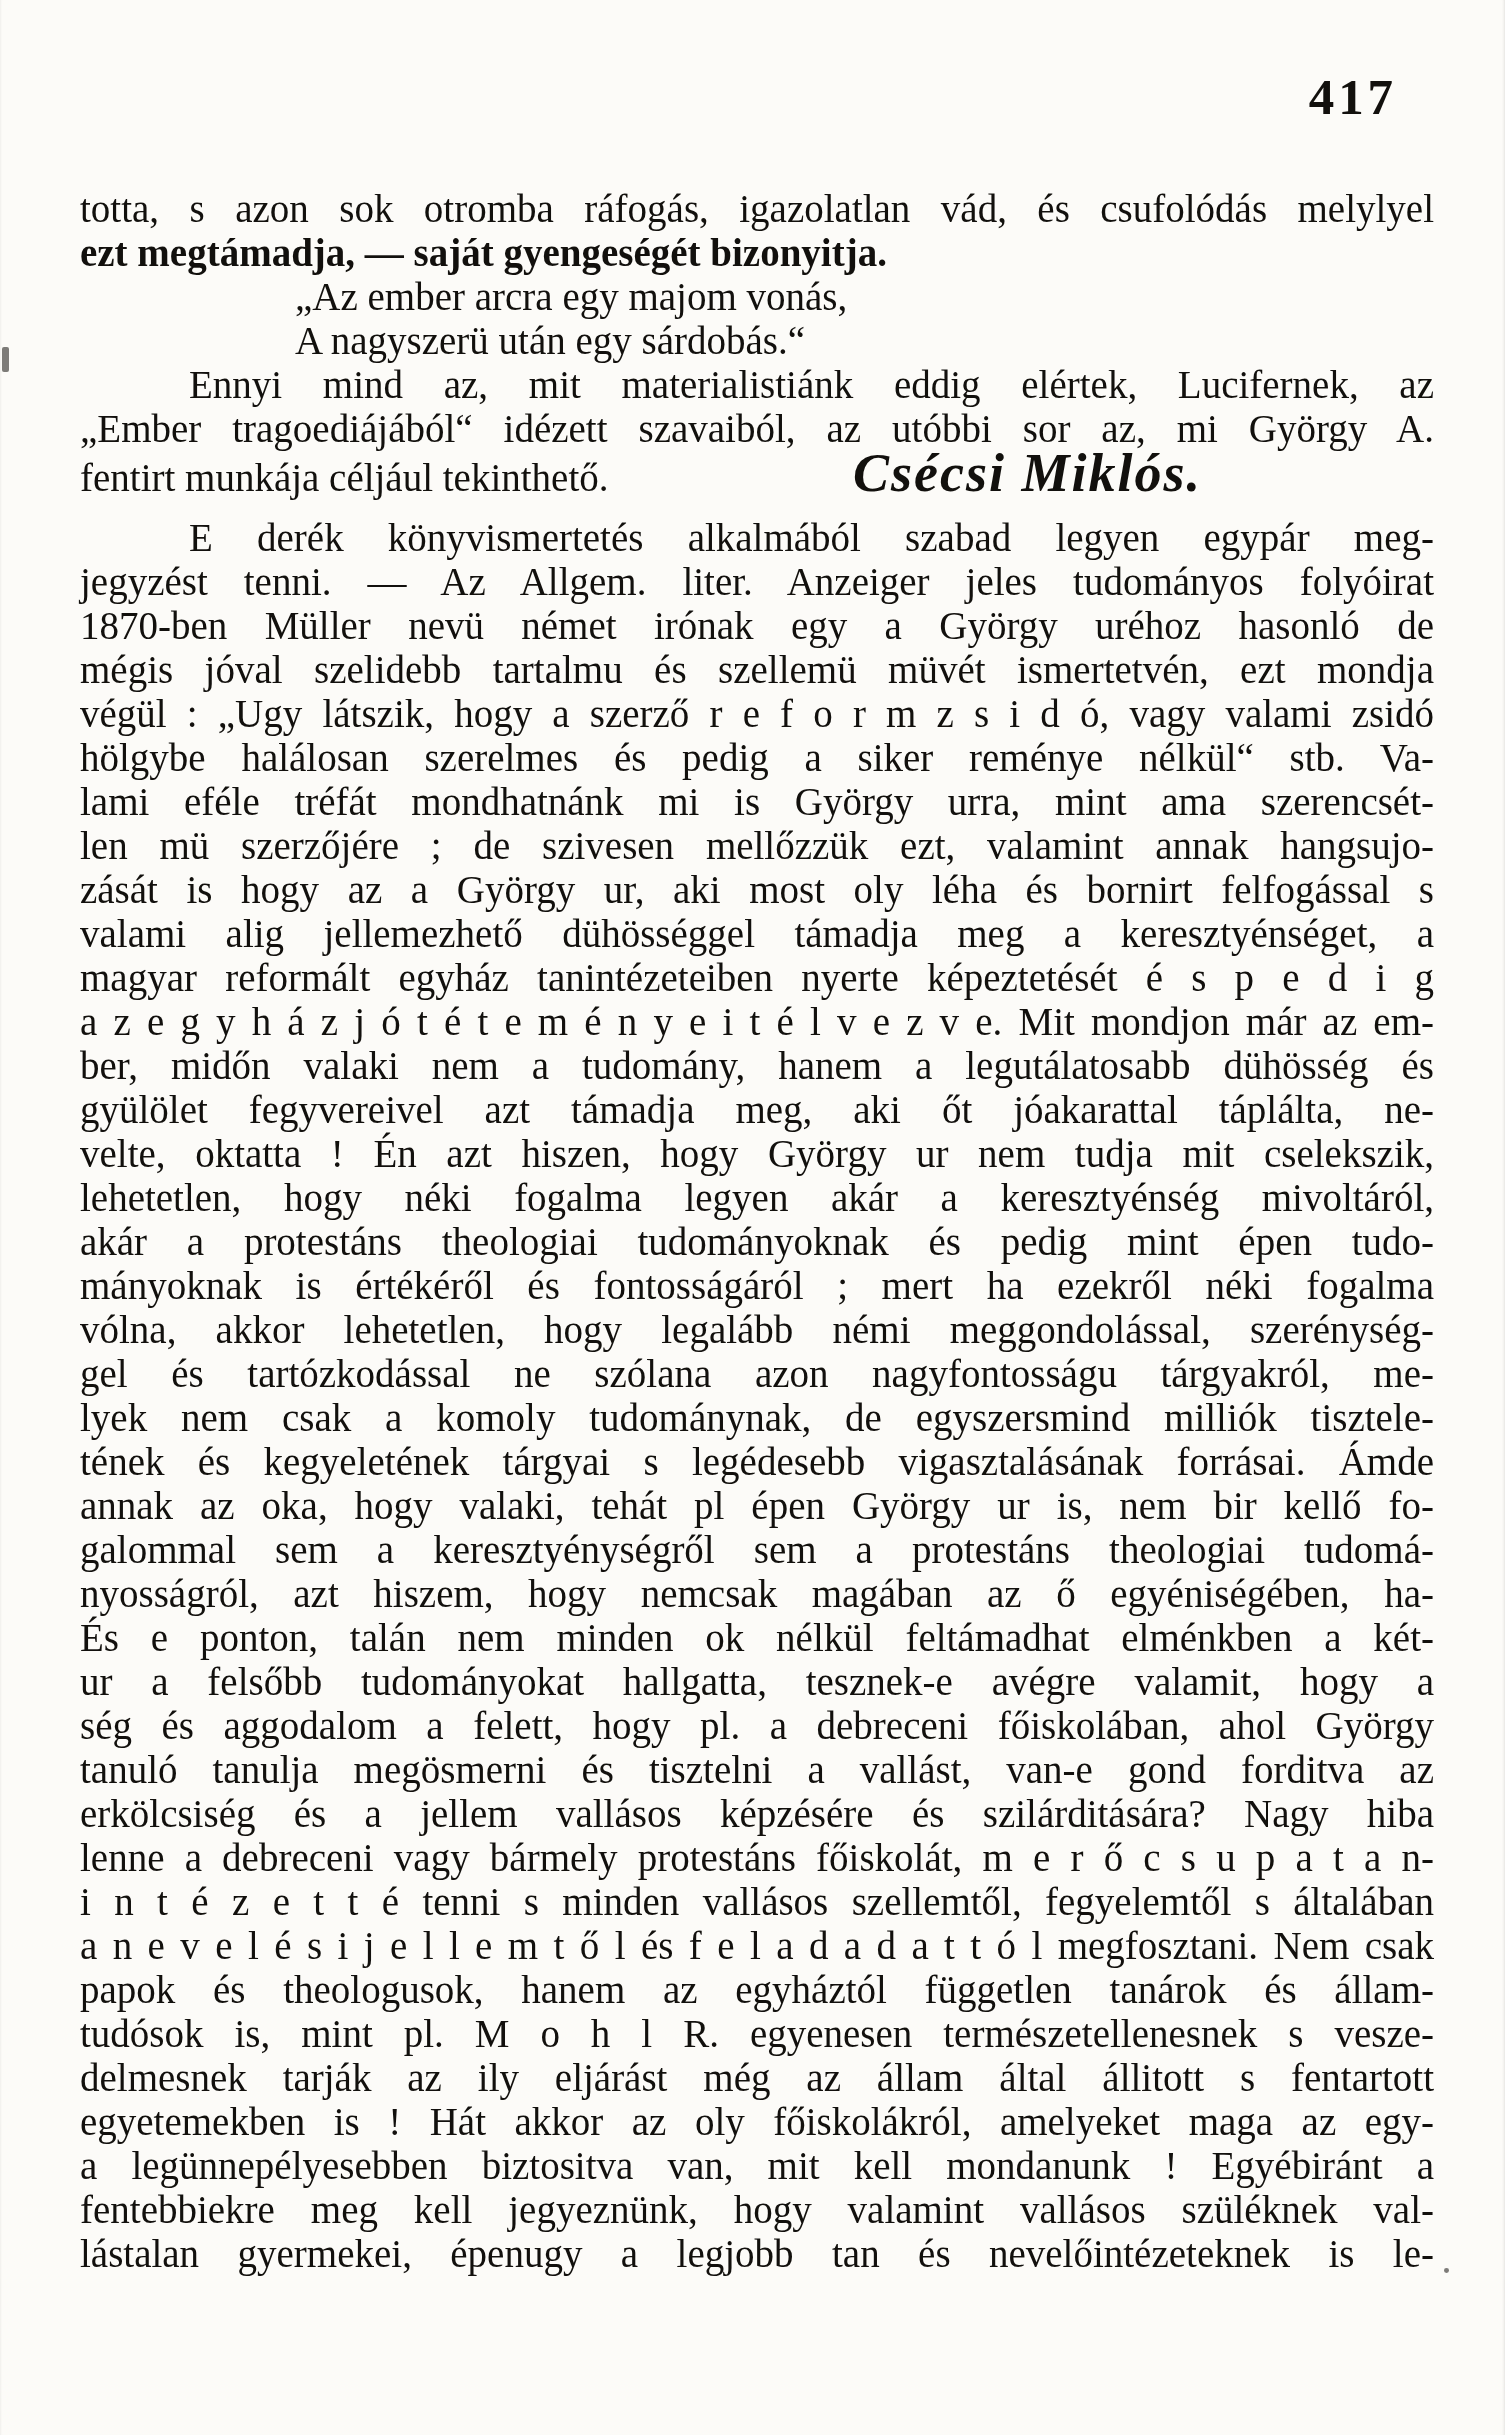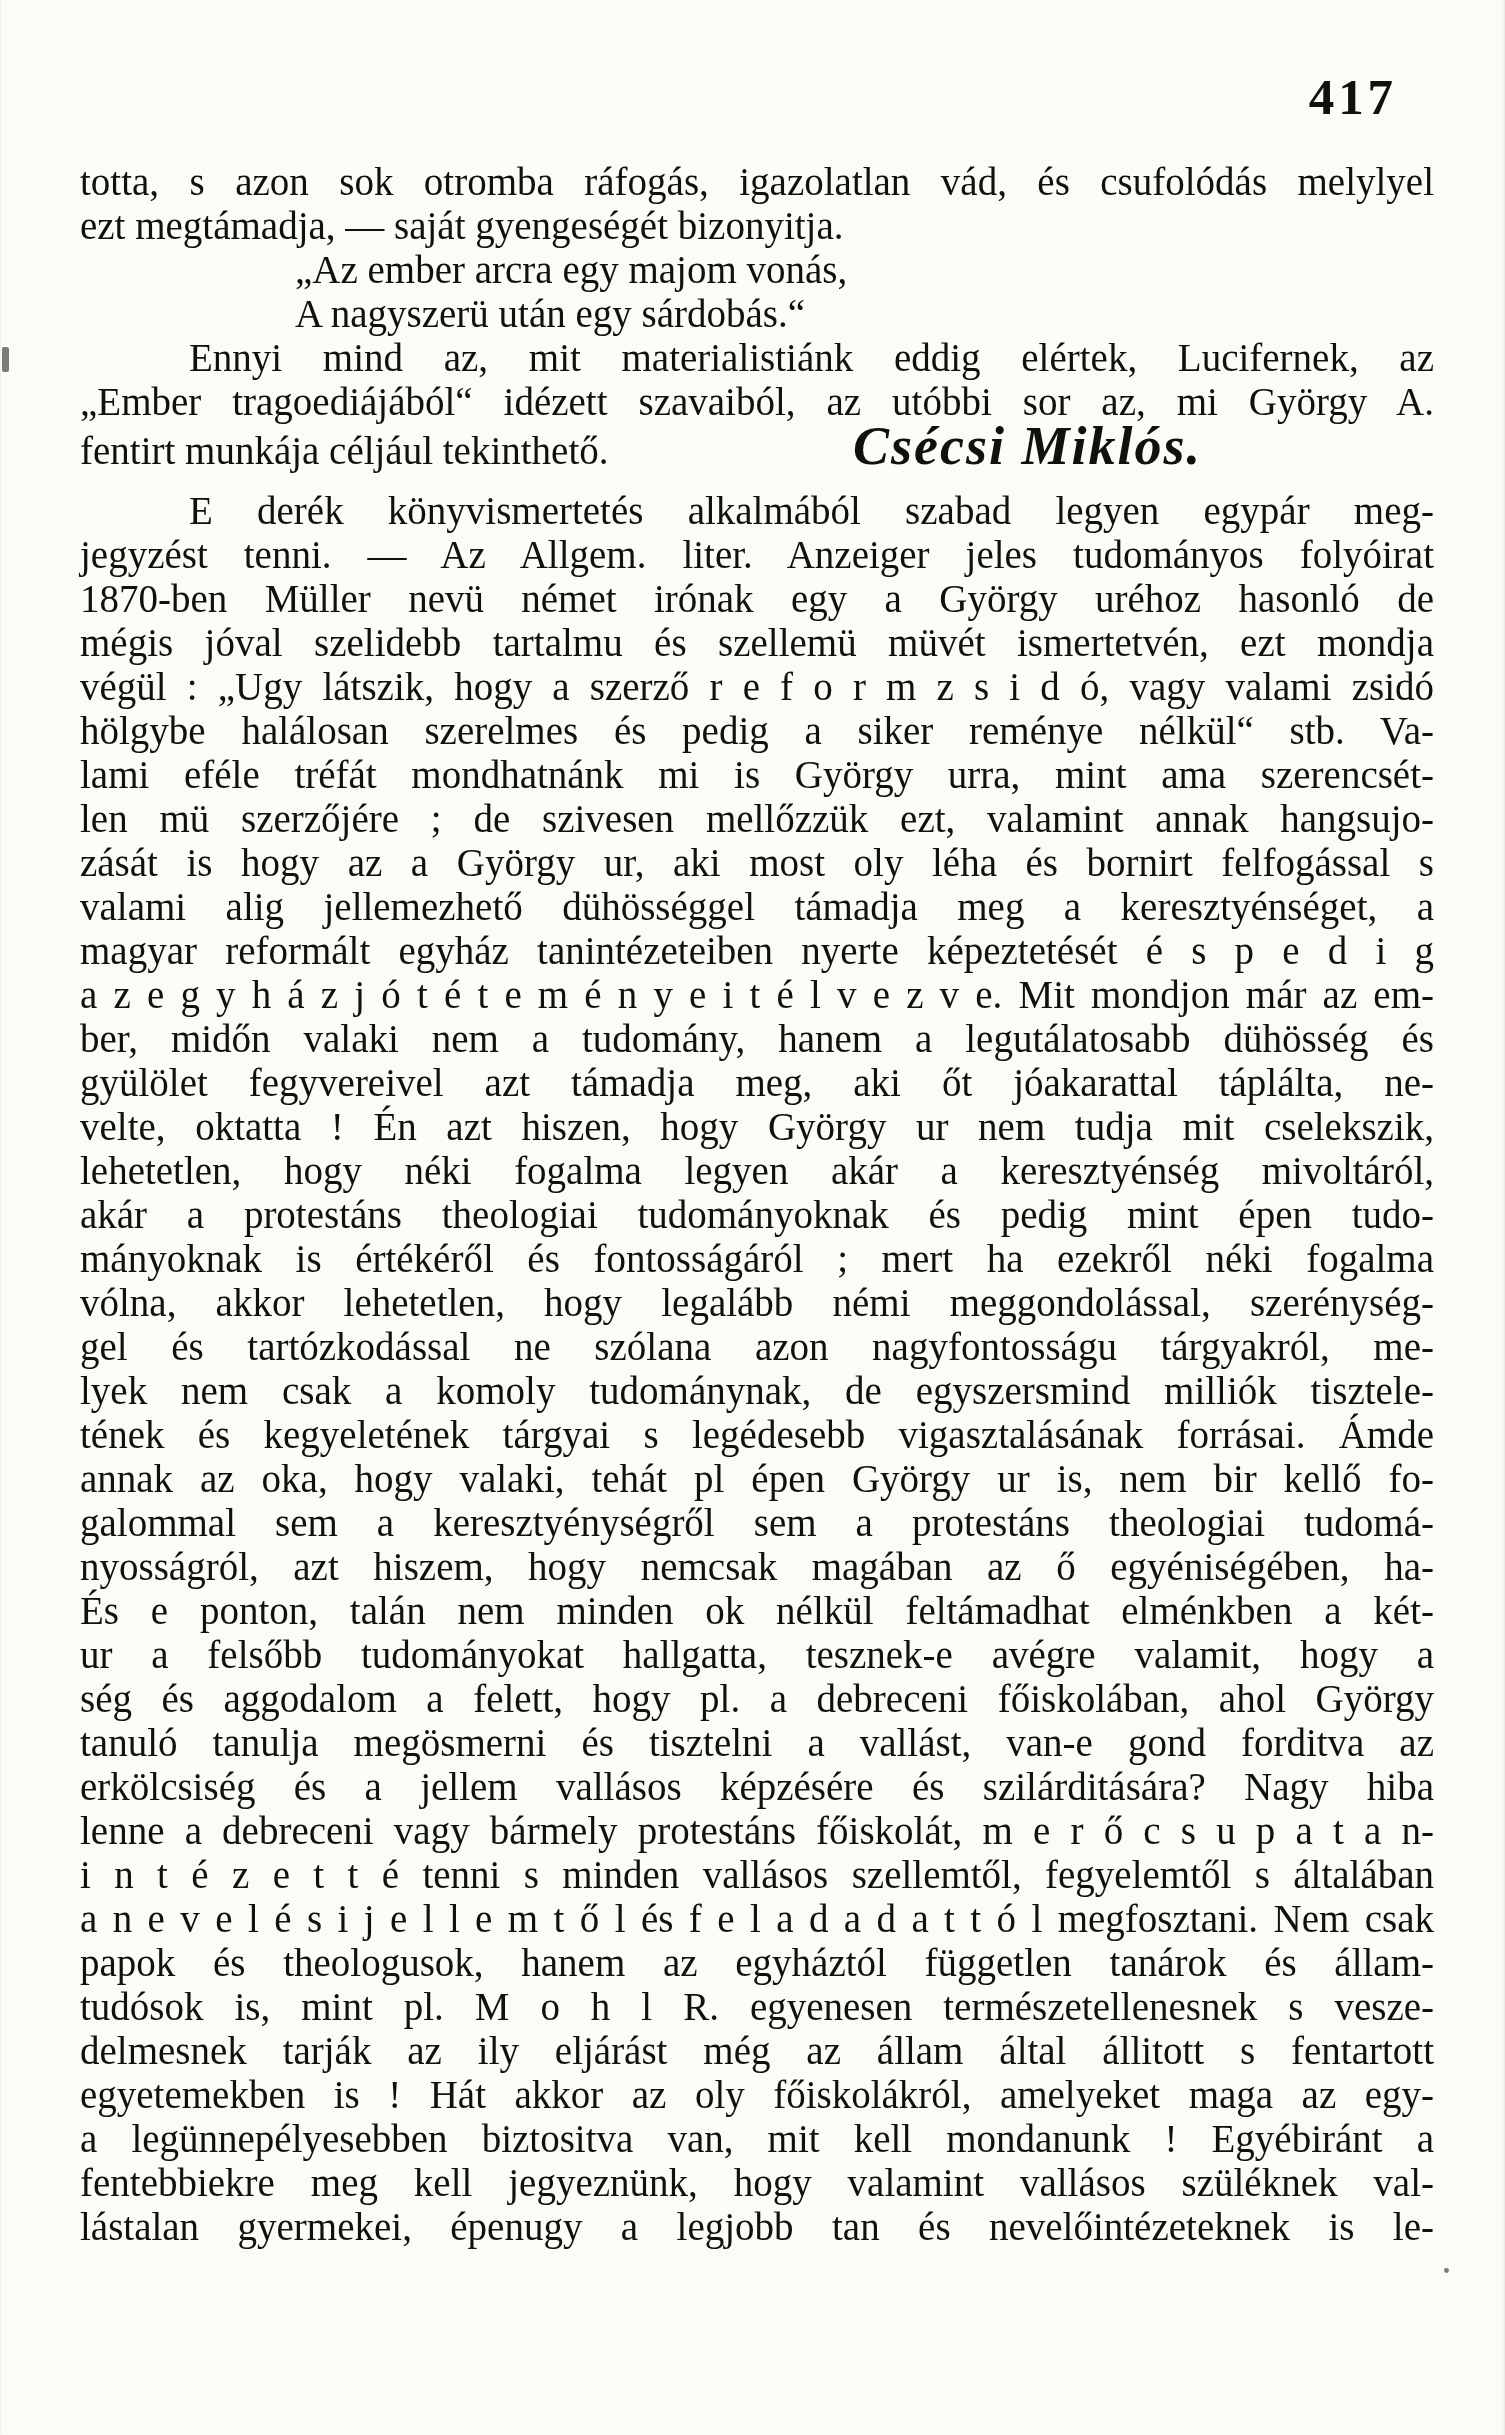--- a/index.html
+++ b/index.html
@@ -11,32 +11,32 @@
     color:#12100d;
     font-family:"Liberation Serif","DejaVu Serif",serif;
     box-shadow:inset -3.9px 0 2.9px -2px rgba(0,0,0,.10), inset 2px 0 2px -1px rgba(0,0,0,.05);
     overflow:hidden;
   }
   .pagenum{
     position:absolute;top:68px;right:109px;
     font-size:51px;font-weight:bold;letter-spacing:3.9px;
   }
   .text-block{
-    position:absolute;left:80px;top:160px;width:1354px;
+    position:absolute;left:80px;top:187px;width:1354px;
     font-size:39px;line-height:44px;
     text-rendering:optimizeLegibility;
   }
   .line{
     text-align:justify;
     -moz-text-align-last:justify;
     text-align-last:justify;
     min-height:44px;
     white-space:normal;
   }
-  .line.left{text-align:left;text-align-last:left;}
+  .line.left{text-align:left;text-align-last:left;font-weight:bold;}
   .line.verse{text-align:left;text-align-last:left;padding-left:215px;}
   .line.indent{text-indent:109px;}
   .line.gap-before{margin-top:15.6px;}
   .line.sigrow{
     display:flex;justify-content:space-between;align-items:baseline;
     text-align:left;text-align-last:left;gap:48px;
   }
   .sig-name{
     font-weight:bold;font-style:italic;
     font-size:54px;letter-spacing:2px;

